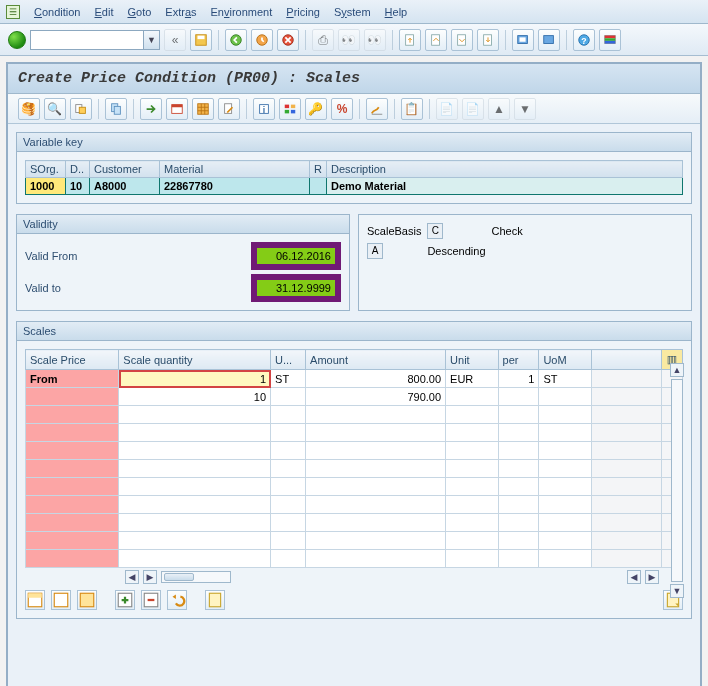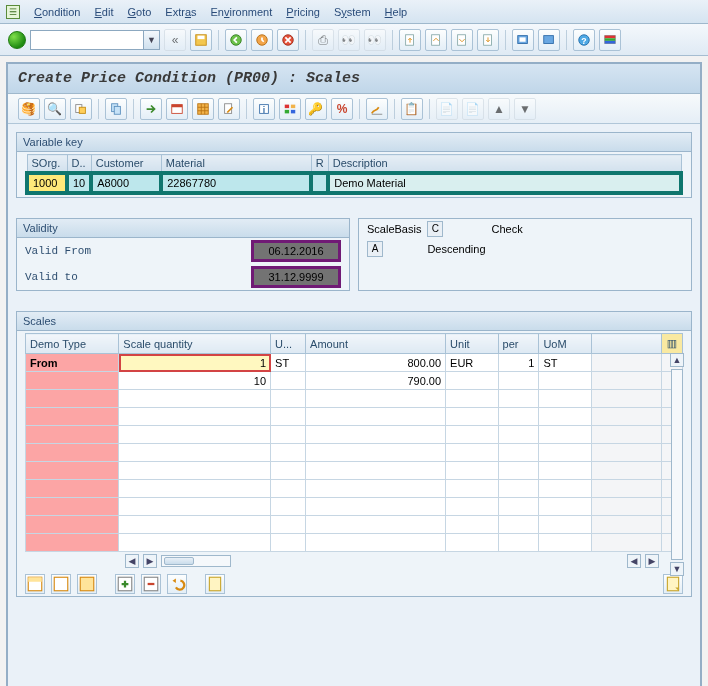--- a/index.html
+++ b/index.html
@@ -21,37 +21,37 @@
   .tsep { width:1px; height:20px; background:#bccedd; margin:0 2px; }
   .tbtn svg { width:14px; height:14px; }
   
   
   .page-title { background: linear-gradient(#d6e5f2,#c0d6e9); border-bottom:1px solid #9fb8cc; height:30px; display:flex; align-items:center; padding:0 10px; font-size:15px; font-weight:bold; font-style:italic; color:#3a3a3a;font-family:Liberation Mono, monospace; }
   
   
   .appbar { background:linear-gradient(#f7fafc,#e5eef6); border-bottom:1px solid #b0c6d8; padding:4px 10px; display:flex; align-items:center; gap:4px; height:30px; }
   
   
-  .content { padding: 8px; display:flex; flex-direction:column; gap:20px; }
+  .content { padding: 8px; display:flex; flex-direction:column; gap:10px; }
   .panel { border:1px solid #9bb5cb; background:#eef4f9; }
   .panel-title { background:linear-gradient(#e2ecf5,#c9dceb); border-bottom:1px solid #9bb5cb; padding:3px 6px; color:#2d4e72; font-size:11px; }
-  .panel-body { padding:2px 8px; }
+  .panel-body { padding:8px 8px; }
   
   
   .vartable { width:100%; border-collapse:collapse; font-size:11px; }
   .vartable th { background:linear-gradient(#e6eef5,#d2e1ee); border:1px solid #a9c2d6; padding:2px 4px; text-align:left; color:#2a4c6a; font-weight:normal; }
-  .vartable td { border:4px solid #0f766e; padding:2px 4px; background:#bde7ec; }
+  .vartable td { border:1px solid #0f766e; padding:2px 4px; background:#bde7ec;font-weight:bold; }
   .vartable td.yel { background:#ffe97a; }
   .vartable td.wh { background:#d9efef; }
   
   .row2panels { display:flex; gap:8px; }
   .row2panels .panel { flex:1; }
   .fieldgrid { display:grid; grid-template-columns: 1fr auto; row-gap:4px; column-gap:8px; align-items:center; }
-  .fieldgrid .lab { color:#2e4e70;font-family:Liberation Mono, monospace; }
-  .fieldgrid .inp { border:3px solid #701a75; background:#737373; padding:2px 4px; width:90px; font-size:11px; text-align:center; }
+  .fieldgrid .lab { color:#2e4e70; }
+  .fieldgrid .inp { border:6px solid #701a75; background:#84cc16; padding:2px 4px; width:90px; font-size:11px; text-align:right; }
   .ctl-grid { display:grid; grid-template-columns:auto auto 1fr; row-gap:4px; column-gap:6px; align-items:center; }
   .ctl-code { border:1px solid #9fb8cc; background:#e9eff5; width:16px; height:16px; text-align:center; font-size:10px; line-height:14px; }
   
   
   .scales-wrap { position:relative; }
   .scales-table { width:100%; border-collapse:collapse; font-size:11px; table-layout:fixed; }
   .scales-table th { background:linear-gradient(#f2f6fa,#dde9f3); border:1px solid #a9c2d6; padding:3px 4px; color:#2a4c6a; font-weight:normal; text-align:left; height:18px; white-space:nowrap; overflow:hidden; }
   .scales-table td { border:1px solid #c6d6e3; padding:2px 4px; background:#fff; height:18px; }
   .scales-table th.cfg { width:16px; background:#f9e9a1; text-align:center;}
   .scales-table td.thin { background:#f4f5f7; }
@@ -323,21 +323,21 @@
               <col style="width:30px">
               <col style="width:120px">
               <col style="width:45px">
               <col style="width:35px">
               <col style="width:45px">
               <col style="width:60px">
               <col style="width:18px">
       </colgroup>
       <tbody>
               <tr>
-        <th>Demo Type</th>
+        <th>Scale Price</th>
         <th>Scale quantity</th>
         <th>U...</th>
         <th>Amount</th>
         <th>Unit</th>
         <th>per</th>
         <th>UoM</th>
         <th></th>
         <th class="cfg">▥</th>
       </tr>
       <tr>

